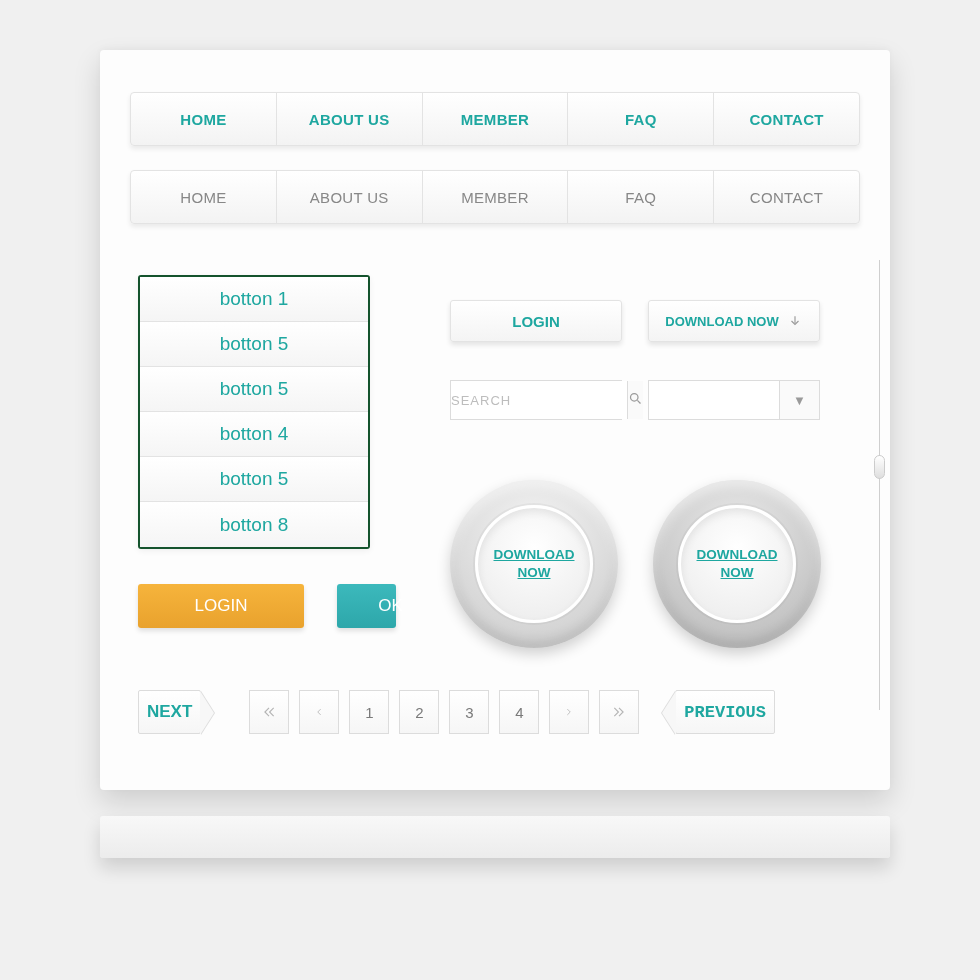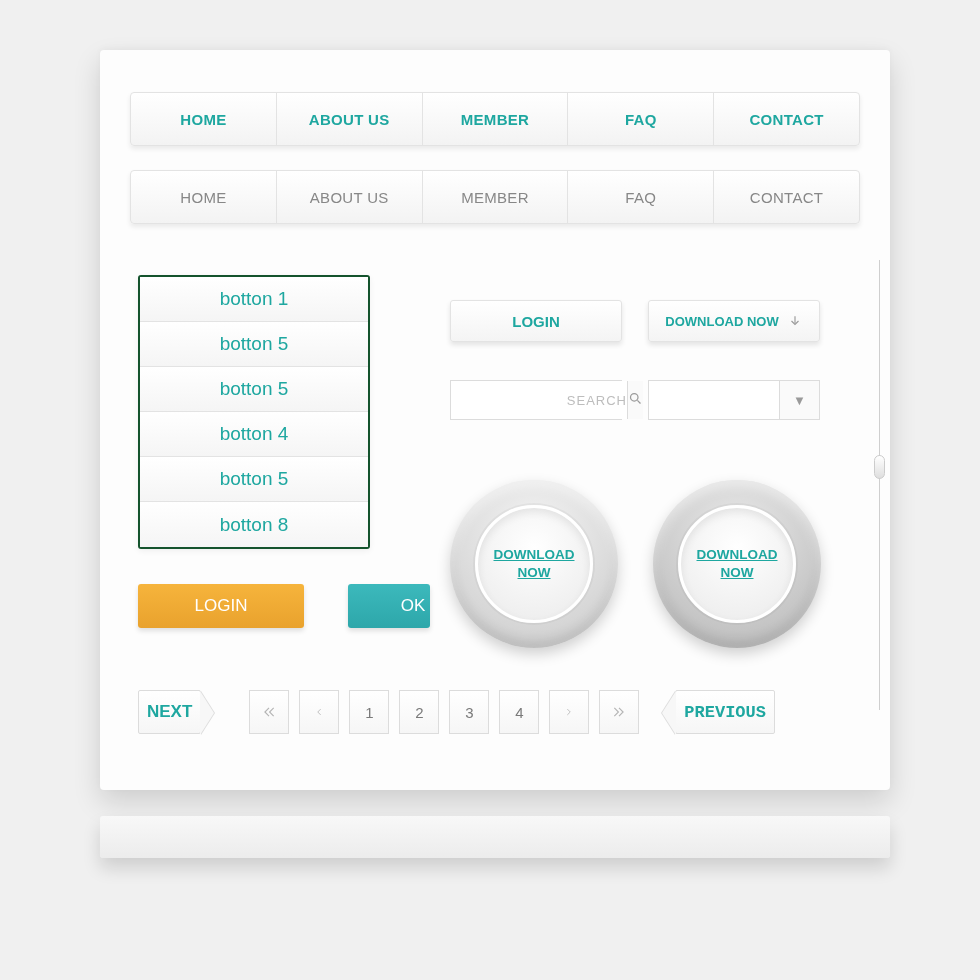--- a/index.html
+++ b/index.html
@@ -103,21 +103,21 @@
     left: 350px; top: 330px;
     width: 172px; height: 40px;
     border: 1px solid #dcdcdc;
     display: flex;
     background: #fff;
   }
   .search-input {
     flex: 1;
     border: none;
     outline: none;
-    text-align: right;
+    text-align: left;
     font-size: 13px;
     color: #be185d;
     letter-spacing: 1px;
   }
   .search-input::placeholder { color: #bdbdbd; }
   .search-btn {
     width: 40px;
     border-left: 1px solid #dcdcdc;
     display: flex; align-items: center; justify-content: center;
     cursor: pointer;
@@ -179,21 +179,21 @@
     font-size: 17px;
     border-radius: 3px;
     cursor: pointer;
     box-shadow: 0 3px 5px rgba(0,0,0,0.12);
   }
   .flat-orange {
     left: 38px; top: 534px; width: 166px;
     background: linear-gradient(#f6b43c,#e9a22d);
   }
   .flat-teal {
-    left: 248px; top: 534px; width: 82px;
+    left: 237px; top: 534px; width: 59px;
     background: linear-gradient(#3cb9bc,#2da7aa);
     padding-left: 48px;
   }
 
   
   .pager { position: absolute; left: 38px; top: 640px; width: 700px; display: flex; align-items: center; gap: 10px; }
   .pager-btn {
     height: 44px;
     min-width: 40px;
     padding: 0 8px;

